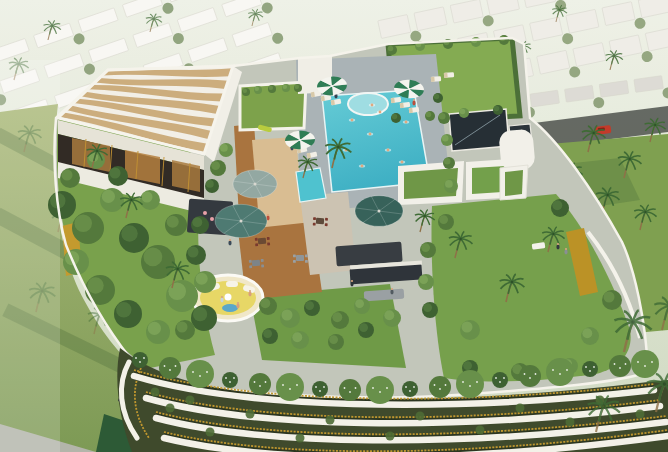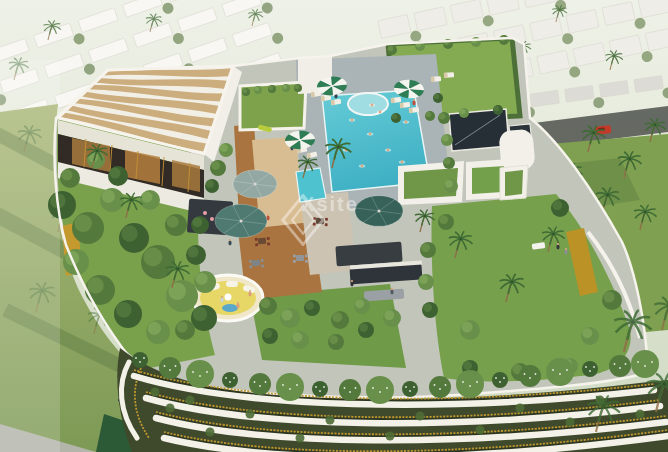--- a/index.html
+++ b/index.html
@@ -1089,20 +1089,13 @@
           <path d="M6,-20 q-6.2,0.6 -11.5,6.9" stroke="#3f6b35" stroke-width="1.7" fill="none"></path>
           <path d="M6,-20 q-6.7,-3.7 -12.4,-1.1" stroke="#3f6b35" stroke-width="1.7" fill="none"></path>
           <path d="M6,-20 q-3.3,-7.0 -6.1,-7.2" stroke="#3f6b35" stroke-width="1.7" fill="none"></path>
           <path d="M6,-20 q2.1,-7.3 3.8,-7.9" stroke="#3f6b35" stroke-width="1.7" fill="none"></path>
           <path d="M6,-20 q6.2,-4.6 11.5,-2.9" stroke="#3f6b35" stroke-width="1.7" fill="none"></path>
           <circle cx="6" cy="-20" r="1.2" fill="#2e5128"></circle>
         </g>
       </g>
 </svg>
 
-<div class="watermark">
-  <svg class="wm-logo" width="46" height="52" viewBox="0 0 60 72">
-    <path d="M30,2 L58,36 L30,70 L2,36 Z" fill="none" stroke="#ffffff" stroke-width="4"></path>
-    <path d="M30,17 L45,36 L30,55 L15,36 Z" fill="none" stroke="#ffffff" stroke-width="3"></path>
-  </svg>
-  <div class="wm-text">Xsite</div>
 </div>
-</div>
 
 </body></html>

